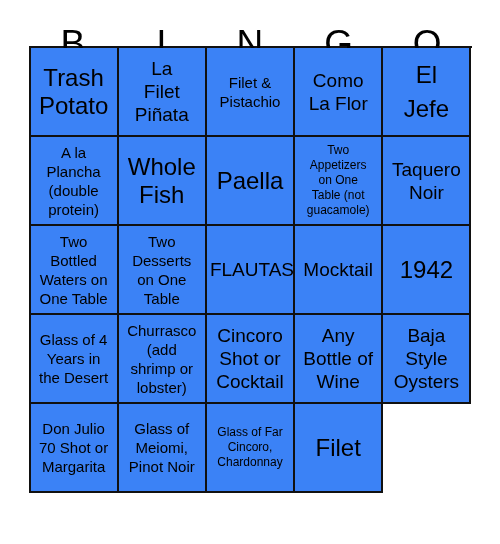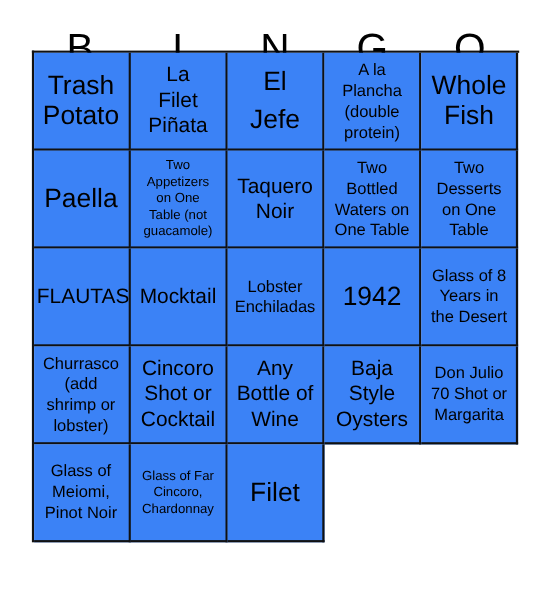--- a/index.html
+++ b/index.html
@@ -90,20 +90,28 @@
 
     <div class="cell fs-lg">
         <span>Trash
 Potato</span>
       </div>
     <div class="cell fs-md">
         <span>La
 Filet
 Piñata</span>
       </div>
+    <div class="cell fs-sm">
+        <span>Filet &amp;
+Pistachio</span>
+      </div>
+    <div class="cell fs-md">
+        <span>Como
+La Flor</span>
+      </div>
     <div class="cell fs-xl">
         <span>El
 Jefe</span>
       </div>
 
     <div class="cell fs-sm">
         <span>A la
 Plancha
 (double
 protein)</span>
@@ -138,30 +146,26 @@
 Desserts
 on One
 Table</span>
       </div>
     <div class="cell fs-md">
         <span>FLAUTAS!</span>
       </div>
     <div class="cell fs-md">
         <span>Mocktail</span>
       </div>
-    <div class="cell fs-sm">
-        <span>Lobster
-Enchiladas</span>
-      </div>
 
     <div class="cell fs-xl">
         <span>1942</span>
       </div>
     <div class="cell fs-sm">
-        <span>Glass of 8
+        <span>Glass of 4
 Years in
 the Desert</span>
       </div>
     <div class="cell fs-sm">
         <span>Churrasco
 (add
 shrimp or
 lobster)</span>
       </div>
     <div class="cell fs-md">

